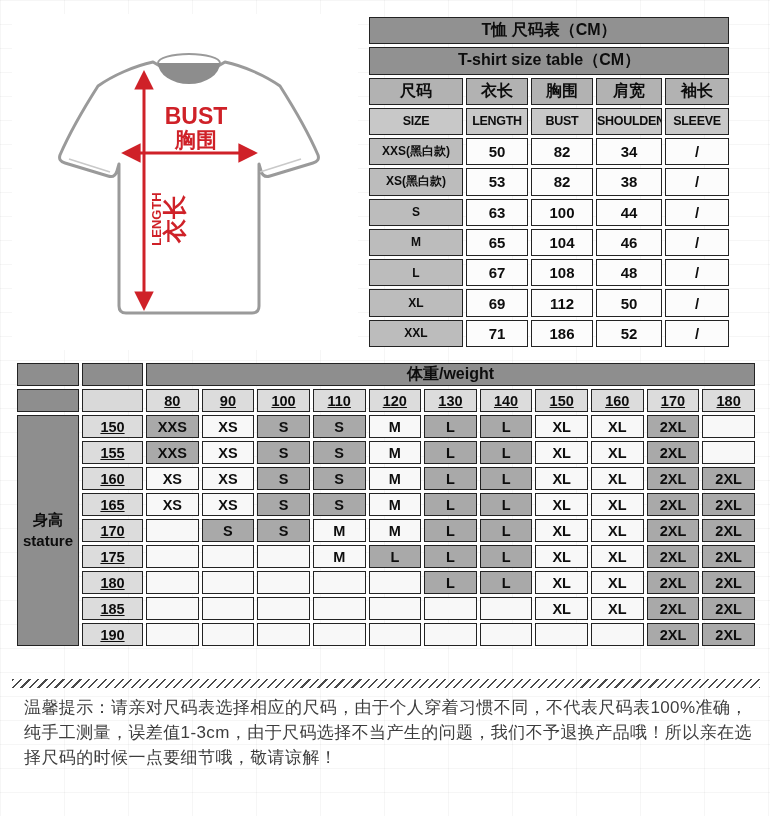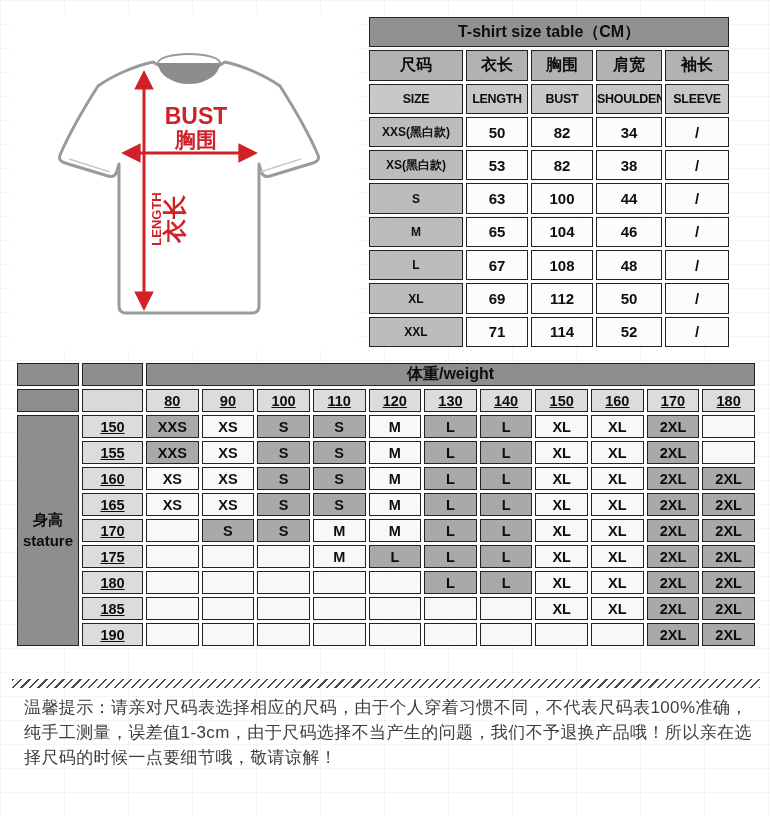--- a/index.html
+++ b/index.html
@@ -111,20 +111,23 @@
     <table class="size-table" id="size-table">
       <colgroup>
         <col style="width:94px">
           <col style="width:62px">
           <col style="width:62px">
           <col style="width:66px">
           <col style="width:64px">
       </colgroup>
       <tbody>
           <tr>
+            <td class="title" colspan="5">T恤 尺码表（CM）</td>
+          </tr>
+          <tr>
             <td class="title" colspan="5">T-shirt size table（CM）</td>
           </tr>
           <tr>
             <td class="hcn">尺码</td>
             <td class="hcn">衣长</td>
             <td class="hcn">胸围</td>
             <td class="hcn">肩宽</td>
             <td class="hcn">袖长</td>
           </tr>
           <tr>
@@ -172,21 +175,21 @@
           <tr>
             <td class="lbl">XL</td>
             <td class="val">69</td>
             <td class="val">112</td>
             <td class="val">50</td>
             <td class="val">/</td>
           </tr>
           <tr>
             <td class="lbl">XXL</td>
             <td class="val">71</td>
-            <td class="val">114</td>
+            <td class="val">186</td>
             <td class="val">52</td>
             <td class="val">/</td>
           </tr>
         </tbody>
     </table>
   </div>
 
   <table class="matrix" id="matrix-table">
     <colgroup>
       <col style="width:62px">

